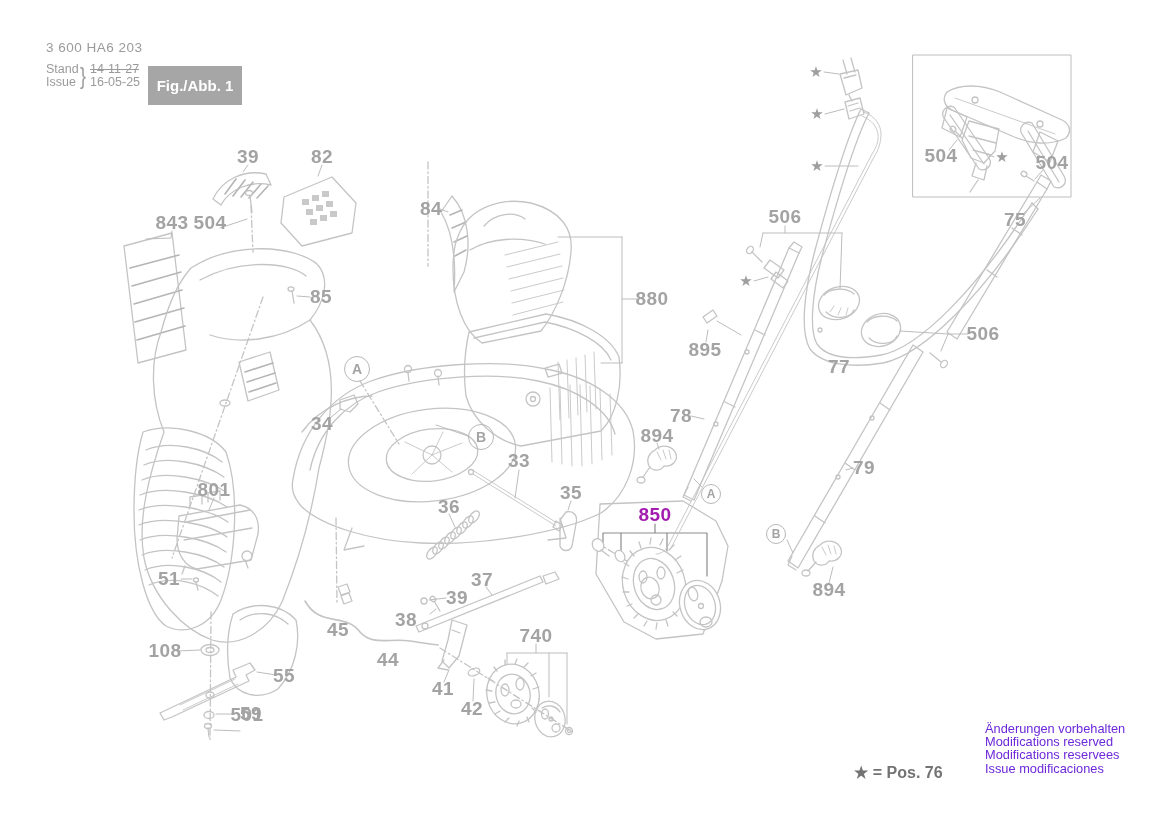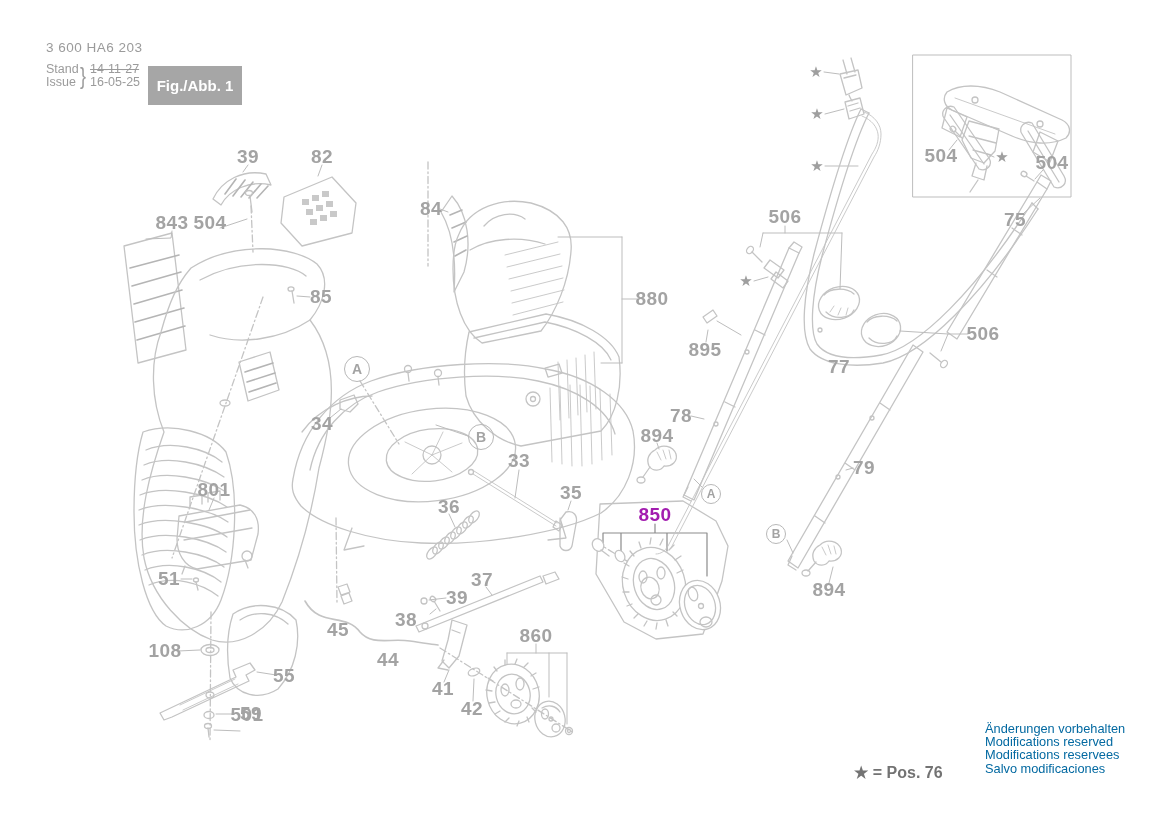--- a/index.html
+++ b/index.html
@@ -25,21 +25,21 @@
   .pstar{position:absolute;transform:translate(-50%,-50%);color:#9f9f9f;font-size:15px;}
   .hdr{position:absolute;color:#9b9b9b;}
   .doc-number{left:46px;top:40px;font-size:13.5px;letter-spacing:0.5px;}
   .stand-issue{left:46px;top:63px;font-size:12.5px;line-height:13px;}
   .brace{position:absolute;left:79px;top:62px;font-size:24px;color:#9b9b9b;transform:scaleX(0.75);}
   .dates{position:absolute;left:90px;top:63px;font-size:12.5px;line-height:13px;color:#9b9b9b;}
   .strike{text-decoration:line-through;}
   .figbox{position:absolute;left:148px;top:66px;width:94px;height:39px;background:#a6a6a6;
       color:#ffffff;font-weight:bold;font-size:15px;display:flex;align-items:center;justify-content:center;}
   .foot-star{position:absolute;left:854px;top:763px;font-weight:bold;font-size:16px;color:#737373;}
-  .foot-notes{position:absolute;left:985px;top:722px;font-size:12.8px;line-height:13.2px;color:#0369a1;}
+  .foot-notes{position:absolute;left:985px;top:722px;font-size:12.8px;line-height:13.2px;color:#6d28d9;}
 </style>
 </head>
 <body>
 
 <div class="canvas">
 
 <svg width="1169" height="826" viewBox="0 0 1169 826">
 
   <g>
     <polygon points="600,504 683,501 716,521 728,546 722,581 703,634 656,639 624,622 596,574" stroke="none" fill="#F6EA00"></polygon>
@@ -331,21 +331,21 @@
   <div class="pl" style="left:457px;top:598px">39</div>
   <div class="pl" style="left:406px;top:620px">38</div>
   <div class="pl" style="left:338px;top:630px">45</div>
   <div class="pl" style="left:388px;top:660px">44</div>
   <div class="pl" style="left:165px;top:651px">108</div>
   <div class="pl" style="left:284px;top:676px">55</div>
   <div class="pl" style="left:247px;top:715px">501</div>
   <div class="pl" style="left:251px;top:714px">59</div>
   <div class="pl" style="left:443px;top:689px">41</div>
   <div class="pl" style="left:472px;top:709px">42</div>
-  <div class="pl" style="left:536px;top:636px">860</div>
+  <div class="pl" style="left:536px;top:636px">740</div>
   <div class="pl black" style="left:655px;top:515px">850</div>
   <div class="pl" style="left:657px;top:436px">894</div>
   <div class="pl" style="left:681px;top:416px">78</div>
   <div class="pl" style="left:705px;top:350px">895</div>
   <div class="pl" style="left:785px;top:217px">506</div>
   <div class="pl" style="left:839px;top:367px">77</div>
   <div class="pl" style="left:864px;top:468px">79</div>
   <div class="pl" style="left:829px;top:590px">894</div>
   <div class="pl" style="left:983px;top:334px">506</div>
   <div class="pl" style="left:1015px;top:220px">75</div>
@@ -361,16 +361,16 @@
   <div class="pstar" style="left:817px;top:114px">★</div>
   <div class="pstar" style="left:817px;top:166px">★</div>
   <div class="pstar" style="left:746px;top:281px">★</div>
   <div class="pstar" style="left:1002px;top:157px">★</div>
 
   <div class="foot-star">★ = Pos. 76</div>
   <div class="foot-notes">
     <div>Änderungen vorbehalten</div>
     <div>Modifications reserved</div>
     <div>Modifications reservees</div>
-    <div>Salvo modificaciones</div>
+    <div>Issue modificaciones</div>
   </div>
 
 </div>
 
 </body></html>

